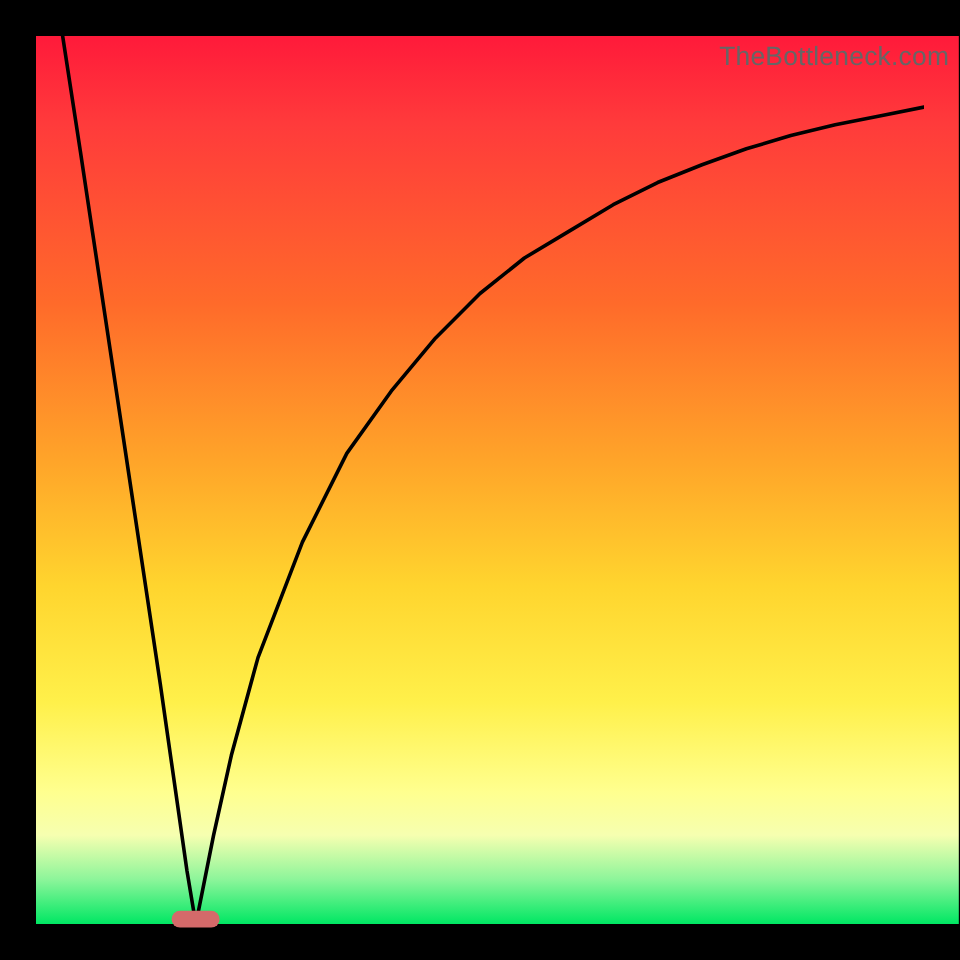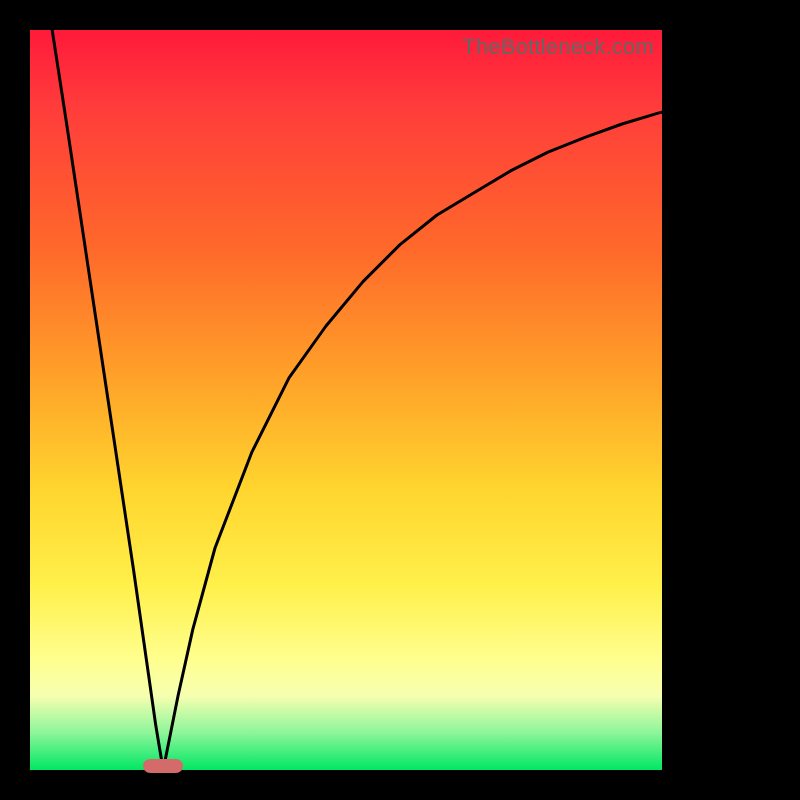--- a/index.html
+++ b/index.html
@@ -14,21 +14,21 @@
   .frame {
     position: relative;
     width: 800px;
     height: 800px;
     background: #000;
   }
   .plot-area {
     position: absolute;
     left: 30px;
     top: 30px;
-    width: 632px;
+    width: 769px;
     height: 740px;
     
     background: linear-gradient(
       to bottom,
       #ff1a3a 0%,
       #ff3b3b 10%,
       #ff6a2a 30%,
       #ffa529 48%,
       #ffd52e 62%,
       #fff04a 75%,

